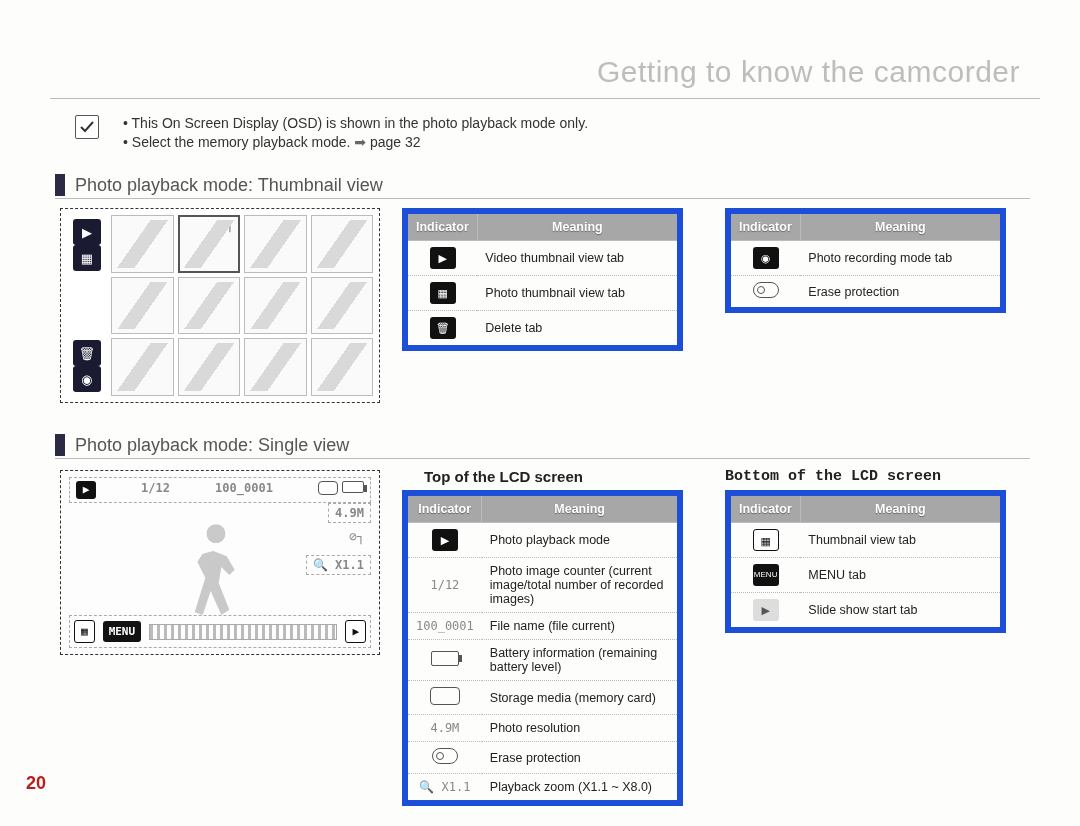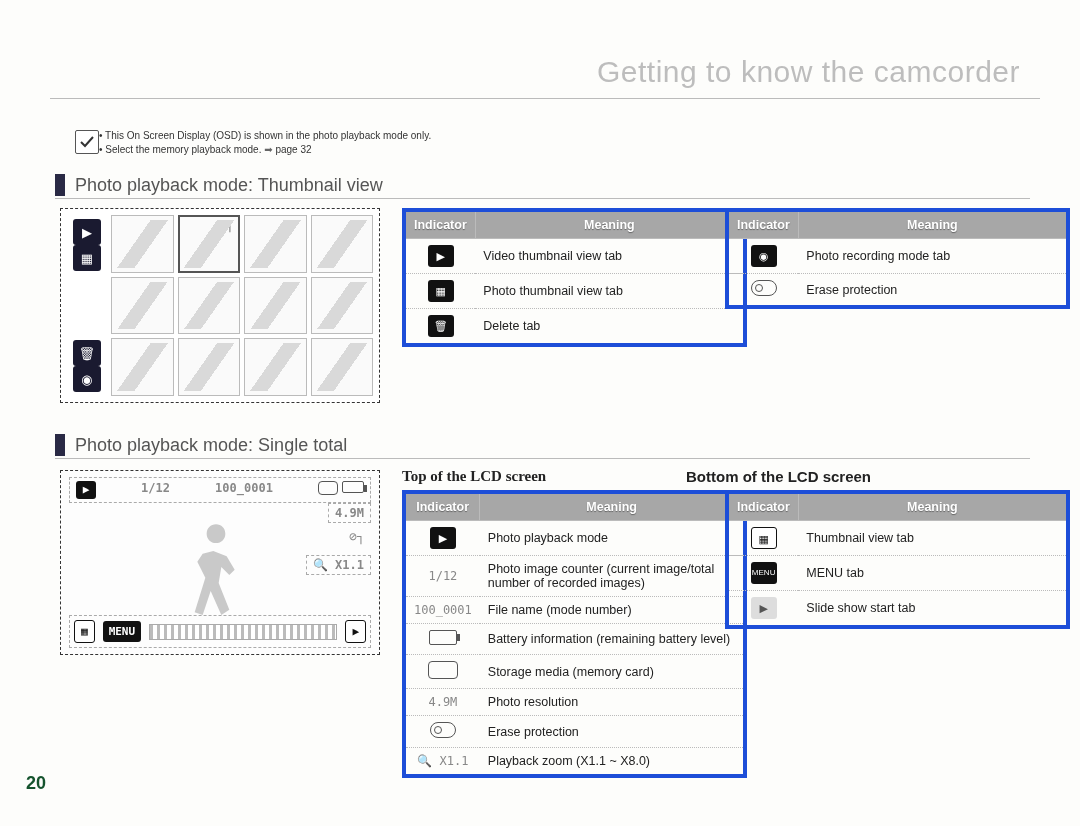--- a/index.html
+++ b/index.html
@@ -17,26 +17,26 @@
     right: 60px;
     font-size: 30px;
     color: #bdbdbd;
     font-weight: 500;
     letter-spacing: 0.5px;
     margin-left: 16px;
   }
   .hr-top { position:absolute; top:98px; left:50px; right:40px; height:1px; background:#bbb;}
   .note-box {
     position: absolute;
-    top: 130px;
+    top: 115px;
     left: 75px;
     right: 60px;
     display: flex;
-    gap: 0;
-    font-size: 10px;
+    gap: 24px;
+    font-size: 14px;
     color: #333;
   }
   .note-icon {
     width: 24px; height: 24px;
     border: 1.5px solid #555;
     border-radius: 2px;
     display:flex;align-items:center;justify-content:center;
     background:#fff;
     flex-shrink:0;
   }
@@ -75,22 +75,22 @@
   .s-icon { width:28px;height:26px;background:#1a1a30;border-radius:3px;display:flex;align-items:center;justify-content:center;color:#fff;font-size:13px;}
   .thumb-cell { border:1px solid #bbb; background:#fafafa; position:relative; overflow:hidden;}
   .thumb-cell::after{content:"";position:absolute;inset:4px;background:
     linear-gradient(125deg,transparent 40%,#d9d9d9 40%,#d9d9d9 60%,transparent 60%);}
   .thumb-cell.sel { outline:2px solid #555; outline-offset:-2px;}
   .key-badge { position:absolute; top:3px; right:5px; font-size:11px;color:#555;}
 
   
   .ind-table {
     position:absolute;
-    width:345px;
-    border:4px solid #1d4ed8;
+    width:281px;
+    border:6px solid #1d4ed8;
     border-collapse:collapse;
     font-size:12.5px;
   }
   .ind-table th {
     background:#a7a7a7;
     color:#fff;
     text-shadow:0 1px 1px #666;
     font-weight:600;
     padding:6px 8px;
     border:1px solid #bbb;
@@ -123,21 +123,21 @@
   .sv-key {position:absolute;top:58px;right:14px;font-size:13px;color:#888;}
   .sv-figure{position:absolute;left:110px;top:40px;width:90px;height:120px;}
   .sv-figure svg{width:100%;height:100%;}
   .sv-bottom{position:absolute;left:8px;bottom:6px;right:8px;display:flex;align-items:center;gap:8px;border:1px dashed #aaa;padding:4px;}
   .sv-btn{background:#111;color:#fff;border-radius:3px;font-size:11px;padding:4px 6px;font-weight:bold;}
   .sv-btn.outline{background:#fff;color:#111;border:1.5px solid #111;}
   .sv-mid{flex:1;height:16px;background:repeating-linear-gradient(90deg,#bbb 0 3px,#fff 3px 7px);border:1px solid #aaa;}
 
   .sub-header { position:absolute; font-size:15px; font-weight:bold; color:#222;}
 
-  .page-num { position:absolute; left:26px; bottom:32px; font-size:18px; font-weight:bold; color:#14532d;}
+  .page-num { position:absolute; left:26px; bottom:32px; font-size:18px; font-weight:bold; color:#b91c1c;}
 </style>
 </head>
 <body>
 
 <div class="chapter-title">Getting to know the camcorder</div>
 <div class="hr-top"></div>
 
 <div class="note-box">
   <div class="note-icon">
     <svg width="16" height="16" viewBox="0 0 16 16">
@@ -215,21 +215,21 @@
       </tr>
   <tr>
         <td class="ind-cell"><span class="ind-key"></span></td>
         <td>Erase protection</td>
       </tr>
 </tbody>
   </table>
 
 <div class="section-bar" style="top:432px;">
   <div class="accent"></div>
-  <span>Photo playback mode: Single total</span>
+  <span>Photo playback mode: Single view</span>
 </div>
 <div class="section-hr" style="top:458px;"></div>
 
 <div class="single-illus">
   <div class="sv-top">
     <span class="ind-icon" style="width:20px;height:18px;line-height:18px;">▶</span>
     <span>1/12</span>
     <span>100_0001</span>
     <span class="icons">
       <span class="ind-outline" style="width:20px;height:14px;"></span>
@@ -245,40 +245,40 @@
       </svg>
   </div>
   <div class="sv-bottom">
     <span class="sv-btn outline">▦</span>
     <span class="sv-btn">MENU</span>
     <div class="sv-mid"></div>
     <span class="sv-btn outline">▶</span>
   </div>
 </div>
 
-<div class="sub-header" style="left:402px; top:468px;font-family:Liberation Serif, serif;">Top of the LCD screen</div>
-<div class="sub-header" style="left:686px; top:468px;">Bottom of the LCD screen</div>
+<div class="sub-header" style="left:424px; top:468px;">Top of the LCD screen</div>
+<div class="sub-header" style="left:725px; top:468px;font-family:Liberation Mono, monospace;">Bottom of the LCD screen</div>
 
 <table class="ind-table" style="left:402px; top:490px;">
   <tbody>
       <tr>
         <th>Indicator</th>
         <th>Meaning</th>
       </tr>
   <tr>
         <td class="ind-cell"><span class="ind-icon">▶</span></td>
         <td>Photo playback mode</td>
       </tr>
   <tr>
         <td class="ind-cell"><span class="ind-text">1/12</span></td>
         <td>Photo image counter (current image/total number of recorded images)</td>
       </tr>
   <tr>
         <td class="ind-cell"><span class="ind-text">100_0001</span></td>
-        <td>File name (mode number)</td>
+        <td>File name (file current)</td>
       </tr>
   <tr>
         <td class="ind-cell"><span class="ind-batt"></span></td>
         <td>Battery information (remaining battery level)</td>
       </tr>
   <tr>
         <td class="ind-cell"><span class="ind-outline"></span></td>
         <td>Storage media (memory card)</td>
       </tr>
   <tr>

